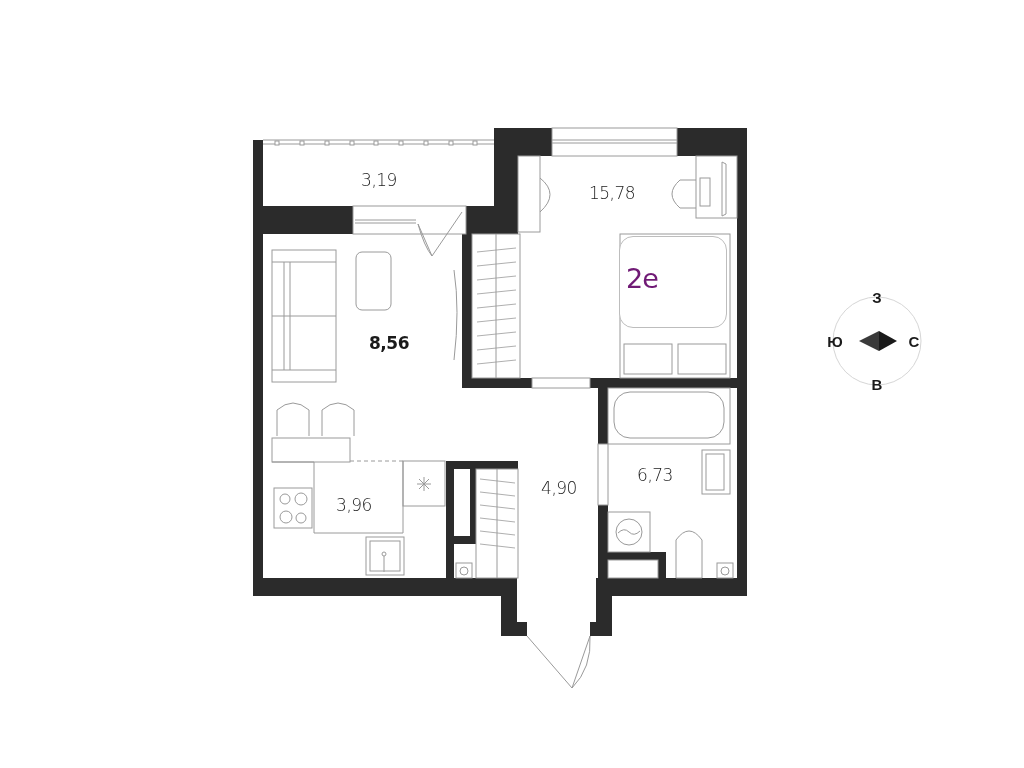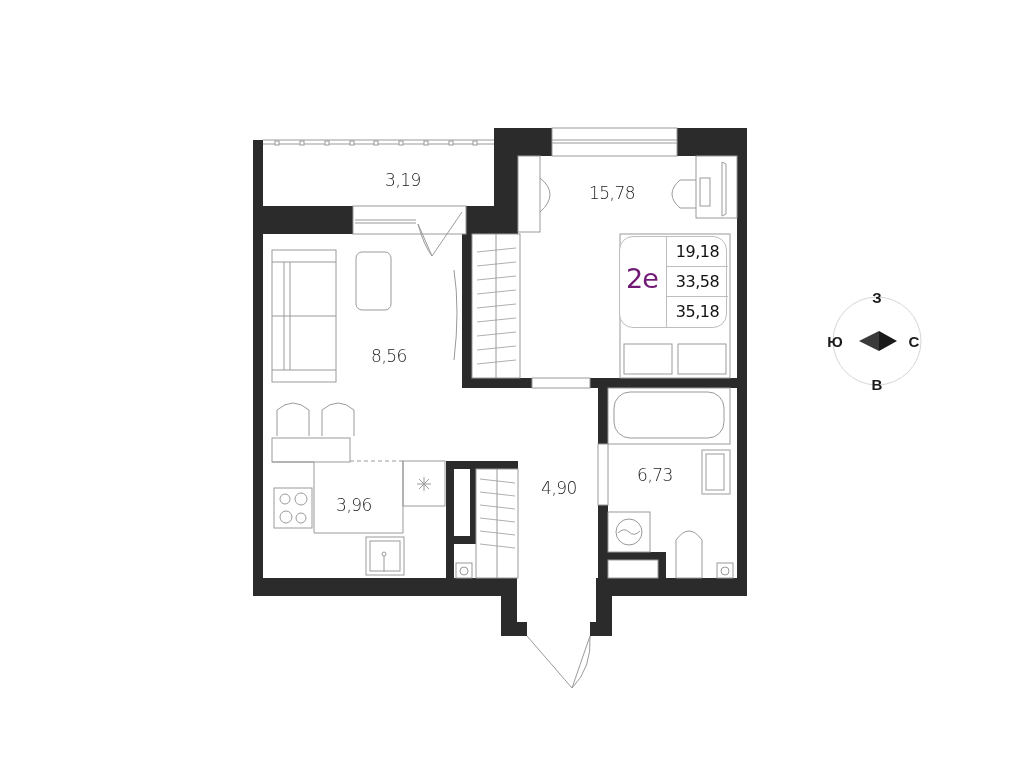--- a/index.html
+++ b/index.html
@@ -178,35 +178,30 @@
     </g>
 
     <g>
       <circle cx="877" cy="341" r="44" fill="none" stroke="#d6d6d6" stroke-width="1"></circle>
       <polygon points="859,341 879,331 879,351" fill="#3a3a3a"></polygon>
       <polygon points="879,331 897,341 879,351" fill="#1a1a1a"></polygon>
     </g>
   </svg>
 
   
-  <div class="label" style="left:379px;top:180px;margin-left:24px;">3,19</div>
+  <div class="label" style="left:379px;top:180px;">3,19</div>
   <div class="label" style="left:612px;top:193px;">15,78</div>
-  <div class="label" style="left:389px;top:356px;">8,56</div>
+  <div class="label" style="left:389px;top:343px;font-weight:bold;">8,56</div>
   <div class="label" style="left:354px;top:505px;">3,96</div>
   <div class="label" style="left:559px;top:488px;">4,90</div>
   <div class="label" style="left:655px;top:475px;">6,73</div>
 
   
   <div class="summary">
     <div class="type">2е</div>
-    <div class="col">
-      <div class="cell">19,18</div>
-      <div class="cell">33,58</div>
-      <div class="cell">35,18</div>
-    </div>
   </div>
 
   
   <div class="compass">
     <div class="dir" style="left:53px;top:13px;">З</div>
     <div class="dir" style="left:53px;top:100px;">В</div>
     <div class="dir" style="left:11px;top:57px;">Ю</div>
     <div class="dir" style="left:90px;top:57px;">С</div>
   </div>
 </div>

